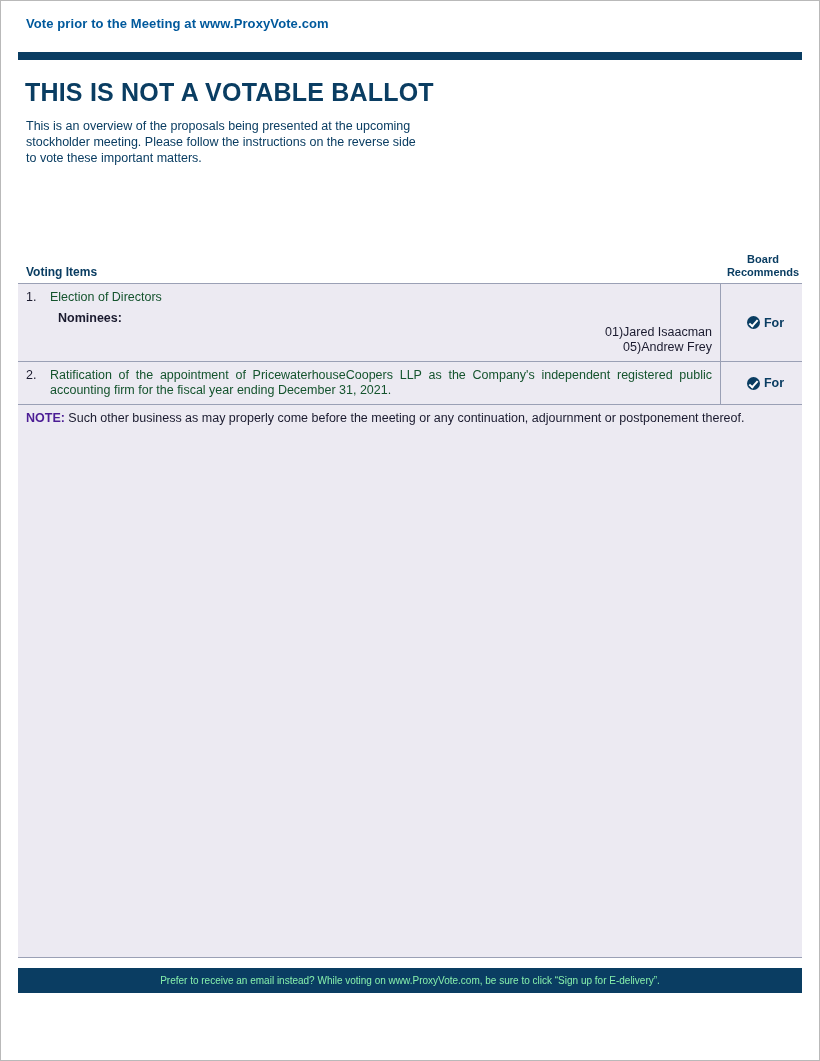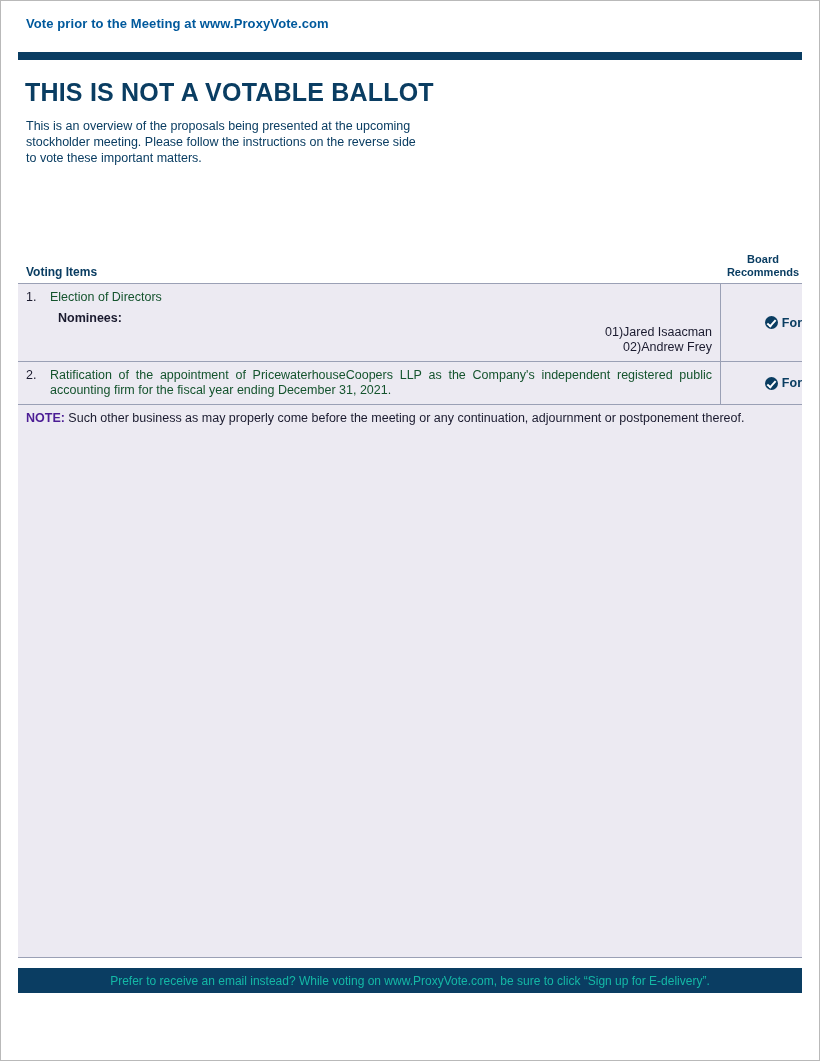--- a/index.html
+++ b/index.html
@@ -115,21 +115,21 @@
     padding: 6px 8px 6px 8px;
     box-sizing: border-box;
   }
   .rec-cell {
     flex: 0 0 82px;
     width: 82px;
     border-left: 1px solid #9aa0b5;
     box-sizing: border-box;
     display: flex;
     align-items: center;
-    justify-content: flex-end;
+    justify-content: center;
     padding-left: 8px;
   }
 
   .item-line {
     display: flex;
     font-size: 12.5px;
     color: #1a1a2e;
     line-height: 15px;
   }
   .item-num {
@@ -208,22 +208,22 @@
     box-sizing: border-box;
   }
 
   .footer-bar {
     position: absolute;
     left: 18px;
     top: 968px;
     width: 784px;
     height: 25px;
     background: #0a3d62;
-    color: #14b8a6;
-    font-size: 12px;
+    color: #86efac;
+    font-size: 10px;
     display: flex;
     align-items: center;
     justify-content: center;
     text-align: center;
   }
 
   .doc-code {
     position: absolute;
     left: 0;
     top: 1030px;
@@ -262,21 +262,21 @@
       <div class="row-body">
         <div class="item-line">
           <span class="item-num">1.</span>
           <span class="item-text">Election of Directors</span>
         </div>
         <div class="nominees-label">Nominees:</div>
         <div class="nominee">
           <span class="nidx">01)</span><span>Jared Isaacman</span>
         </div>
         <div class="nominee">
-          <span class="nidx">02)</span><span>Andrew Frey</span>
+          <span class="nidx">05)</span><span>Andrew Frey</span>
         </div>
       </div>
       <div class="rec-cell">
         <span class="rec-mark">
           <span class="check-circle"></span>
           <span>For</span>
         </span>
       </div>
     </div>
 

